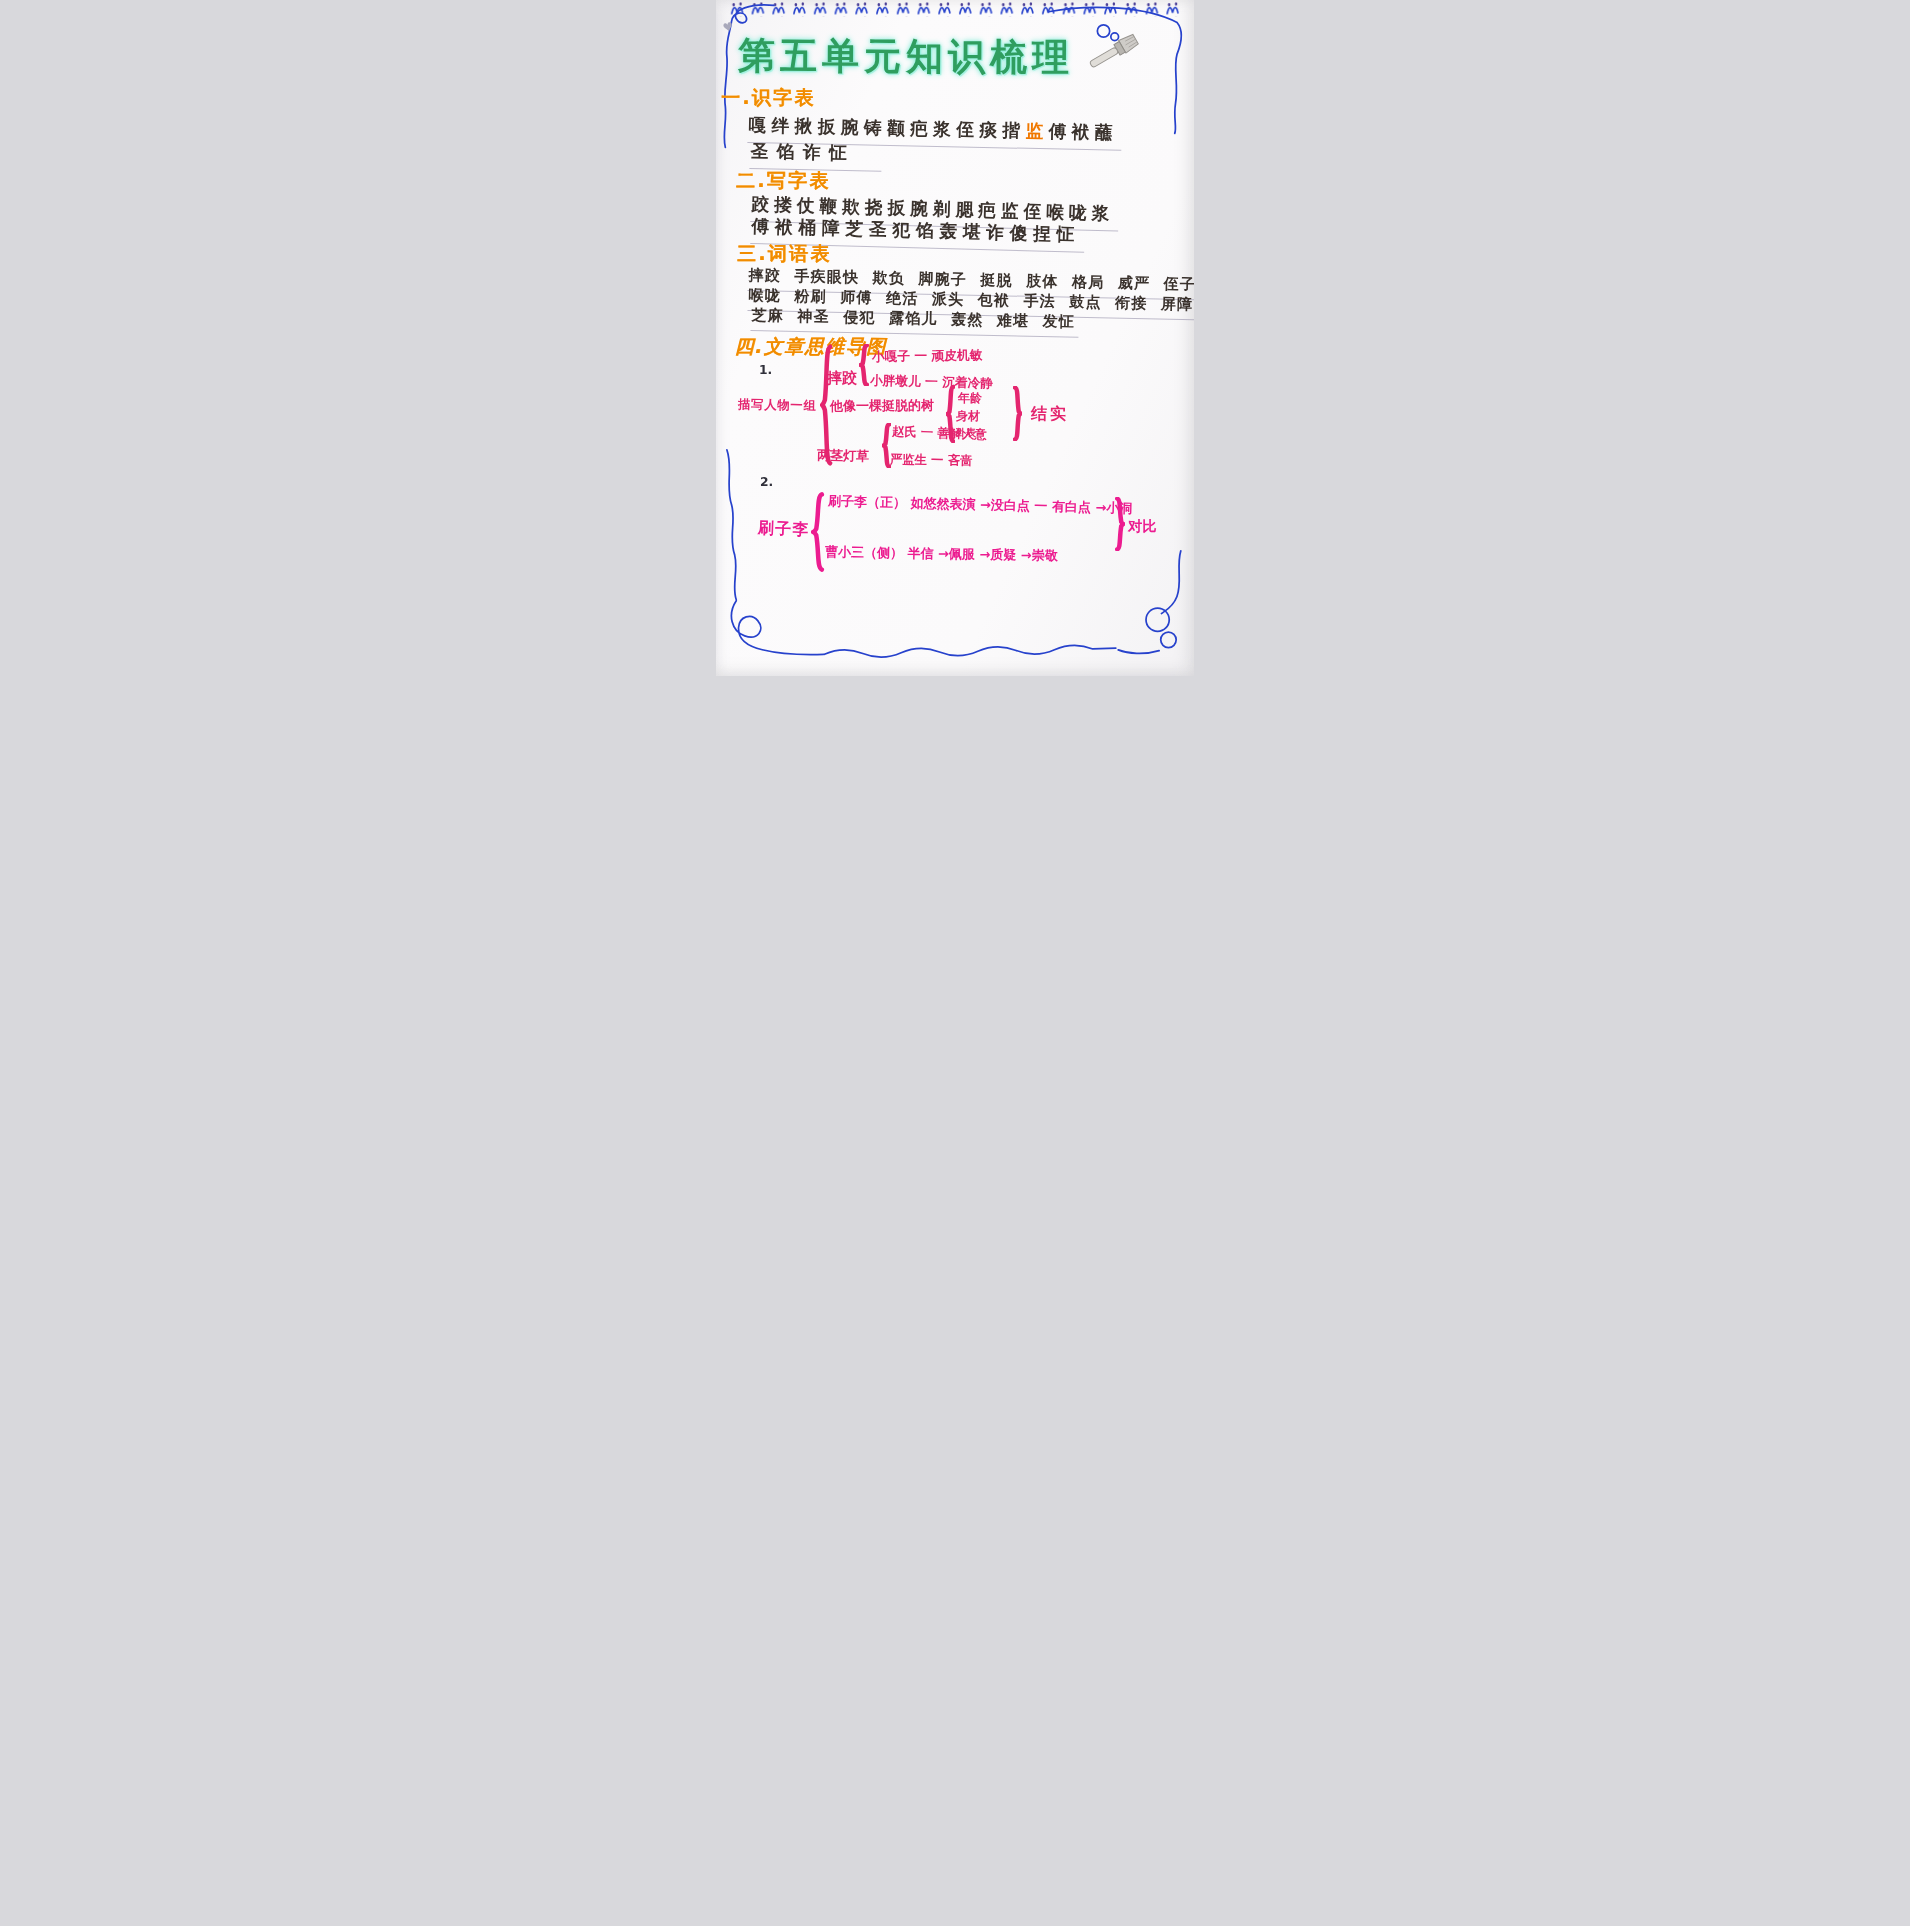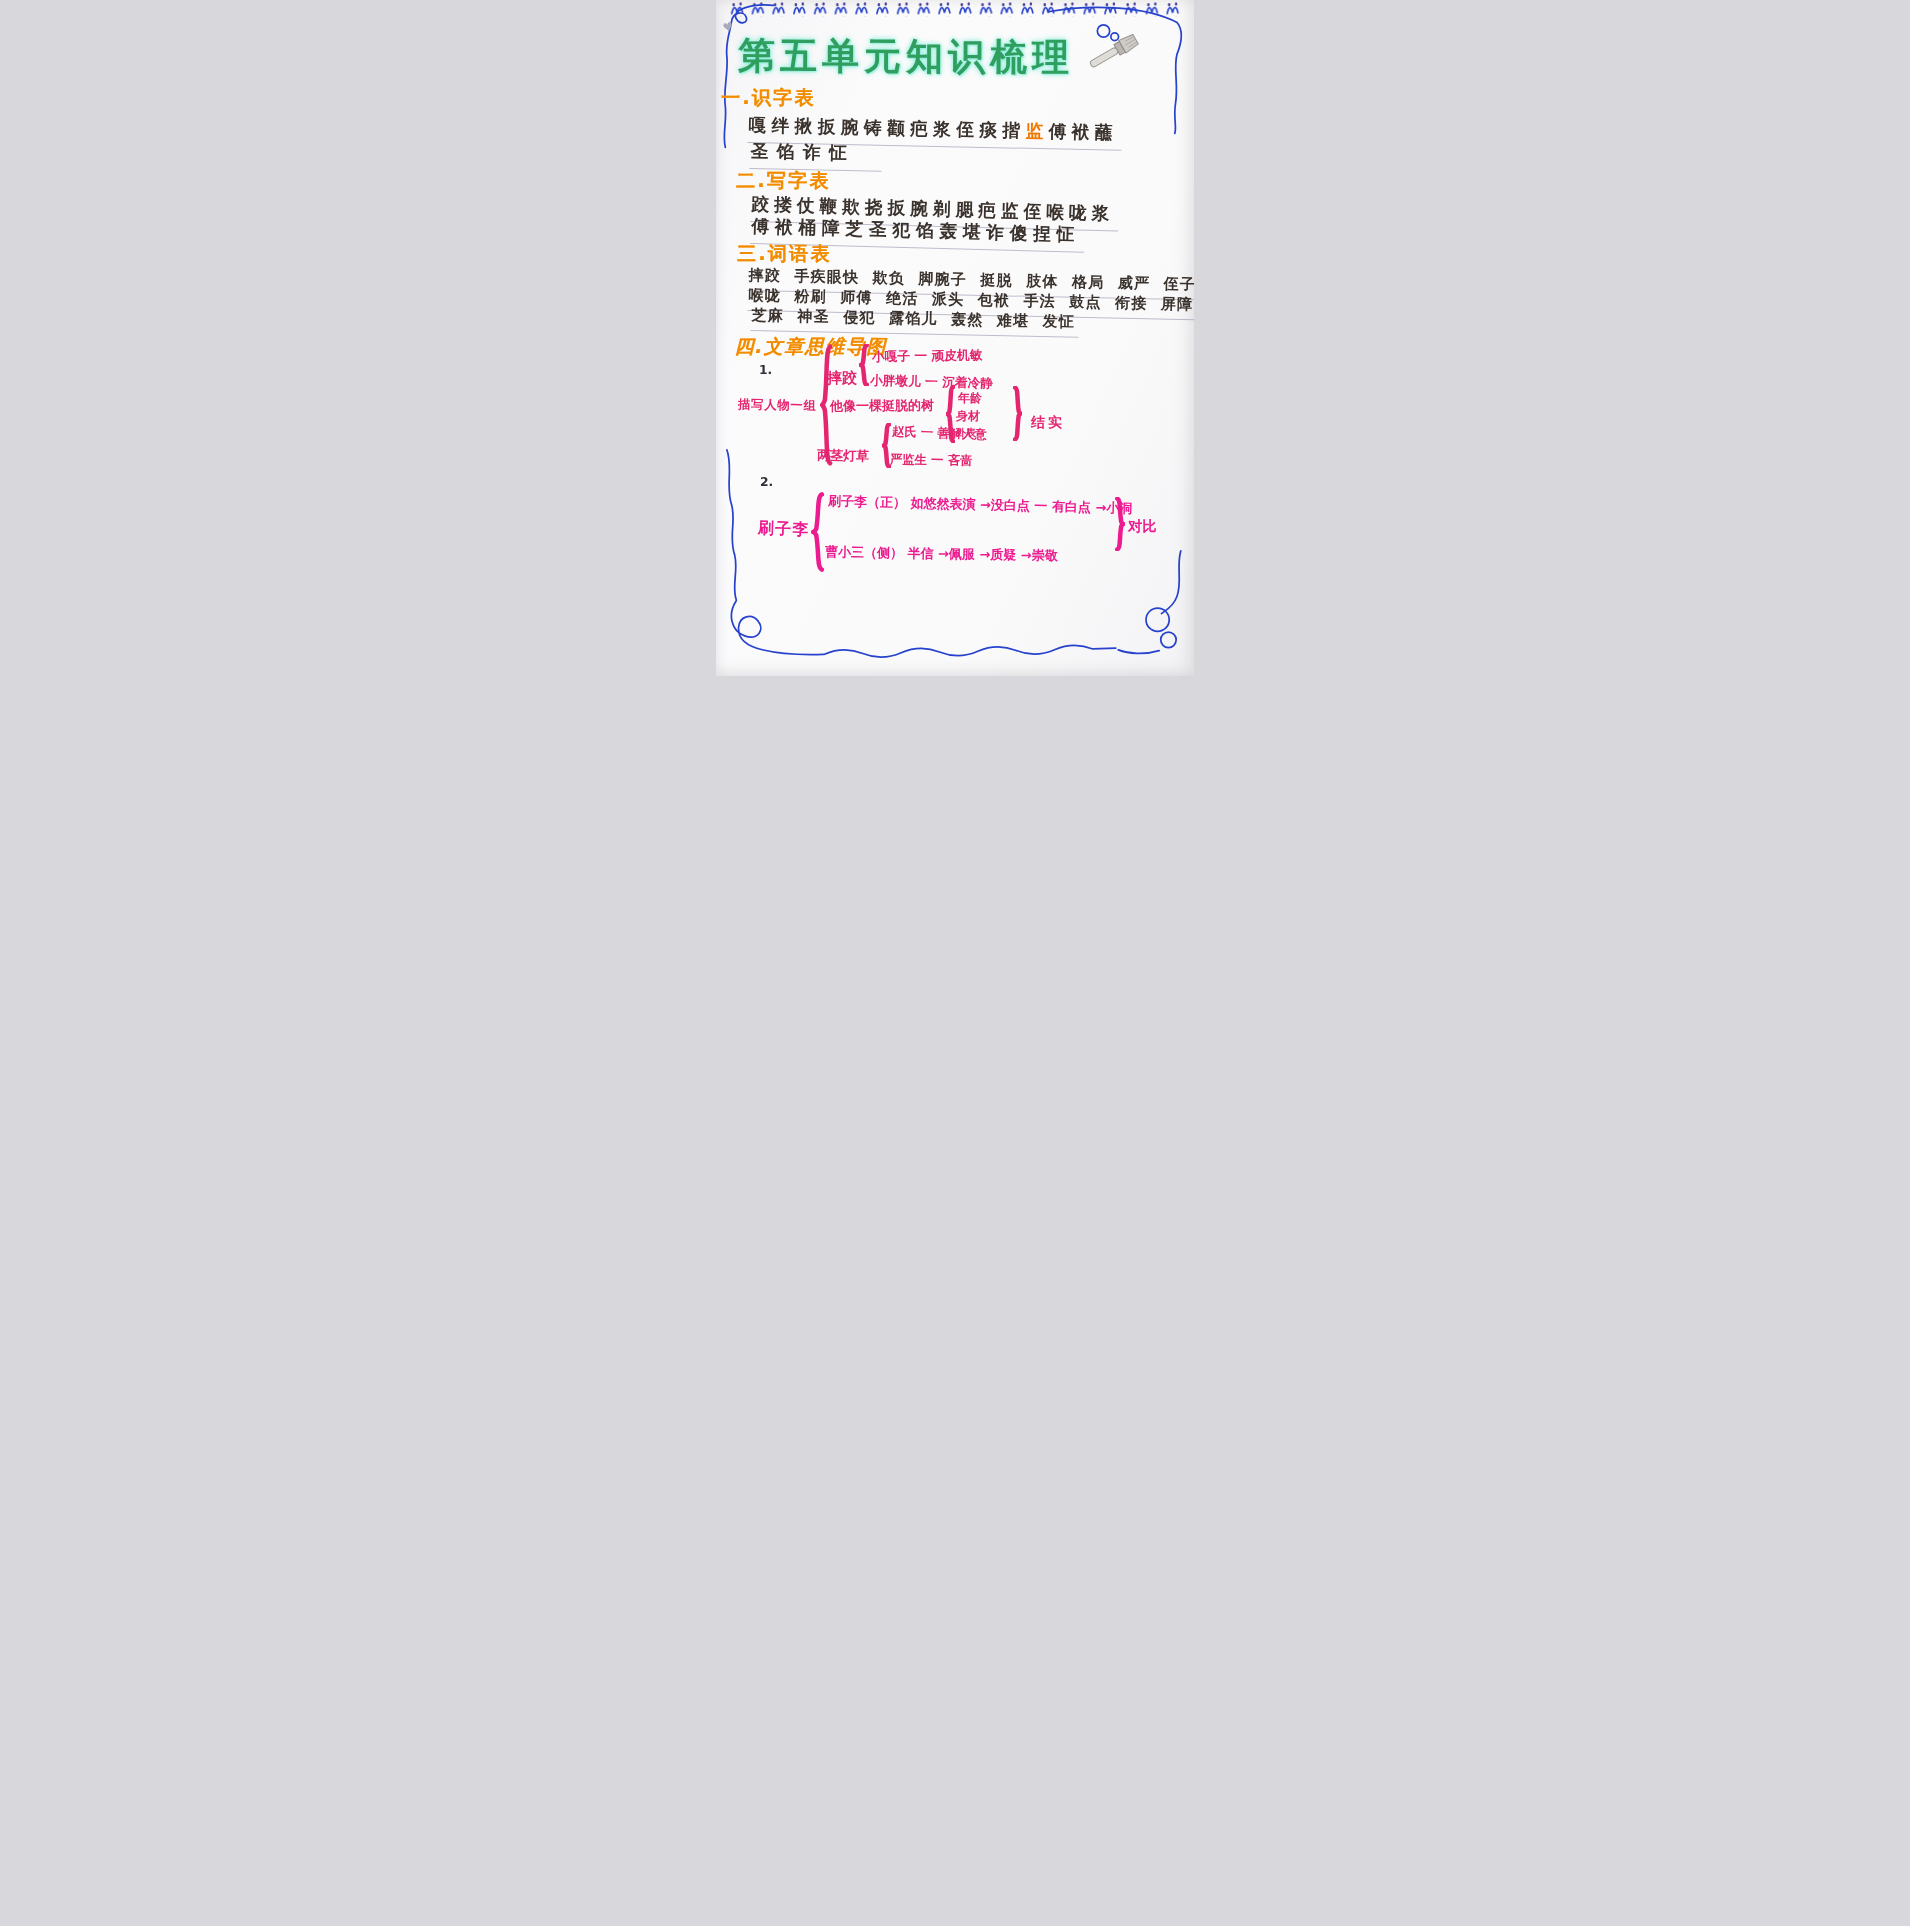--- a/index.html
+++ b/index.html
@@ -113,21 +113,21 @@
 
     <svg class="abs brace" style="left:230px;top:46px;" width="9.2" height="58" viewBox="0 0 40 200" preserveAspectRatio="none">
       <path d="M31 6 C17 10 23 50 15 92 C11 98 7 100 7 100 C7 100 11 102 15 108 C23 150 17 190 31 194" stroke="#e4256f" stroke-width="4.5" vector-effect="non-scaling-stroke"></path>
     </svg>
     <div class="abs m1" style="left:242px;top:51px;font-size:12px;">年龄</div>
     <div class="abs m1" style="left:240px;top:69px;font-size:12px;">身材</div>
     <div class="abs m1" style="left:240px;top:87px;font-size:10px;">外表</div>
     <svg class="abs brace" style="left:297px;top:47px;" width="9.2" height="55" viewBox="0 0 40 200" preserveAspectRatio="none">
       <path d="M9 6 C23 10 17 50 25 92 C29 98 33 100 33 100 C33 100 29 102 25 108 C17 150 23 190 9 194" stroke="#e4256f" stroke-width="4.5" vector-effect="non-scaling-stroke"></path>
     </svg>
-    <div class="abs m1" style="left:315px;top:75px;font-size:14px;letter-spacing:3.1px;">结实</div>
+    <div class="abs m1" style="left:315px;top:65px;font-size:16px;letter-spacing:3.1px;">结实</div>
 
     <div class="abs m1" style="left:101px;top:108px;font-size:13px;transform:rotate(1deg);">两茎灯草</div>
     <svg class="abs brace" style="left:166px;top:84px;" width="9.2" height="45" viewBox="0 0 40 200" preserveAspectRatio="none">
       <path d="M31 6 C17 10 23 50 15 92 C11 98 7 100 7 100 C7 100 11 102 15 108 C23 150 17 190 31 194" stroke="#e4256f" stroke-width="4.5" vector-effect="non-scaling-stroke"></path>
     </svg>
     <div class="abs m1" style="left:176px;top:86px;font-size:12.3px;transform:rotate(2deg);">赵氏 一 善解人意</div>
     <div class="abs m1" style="left:174px;top:113px;font-size:12.3px;transform:rotate(1deg);">严监生 一 吝啬</div>
   </div>
 
   <div class="abs" style="left:0;top:474px;width:478px;height:104px;">

